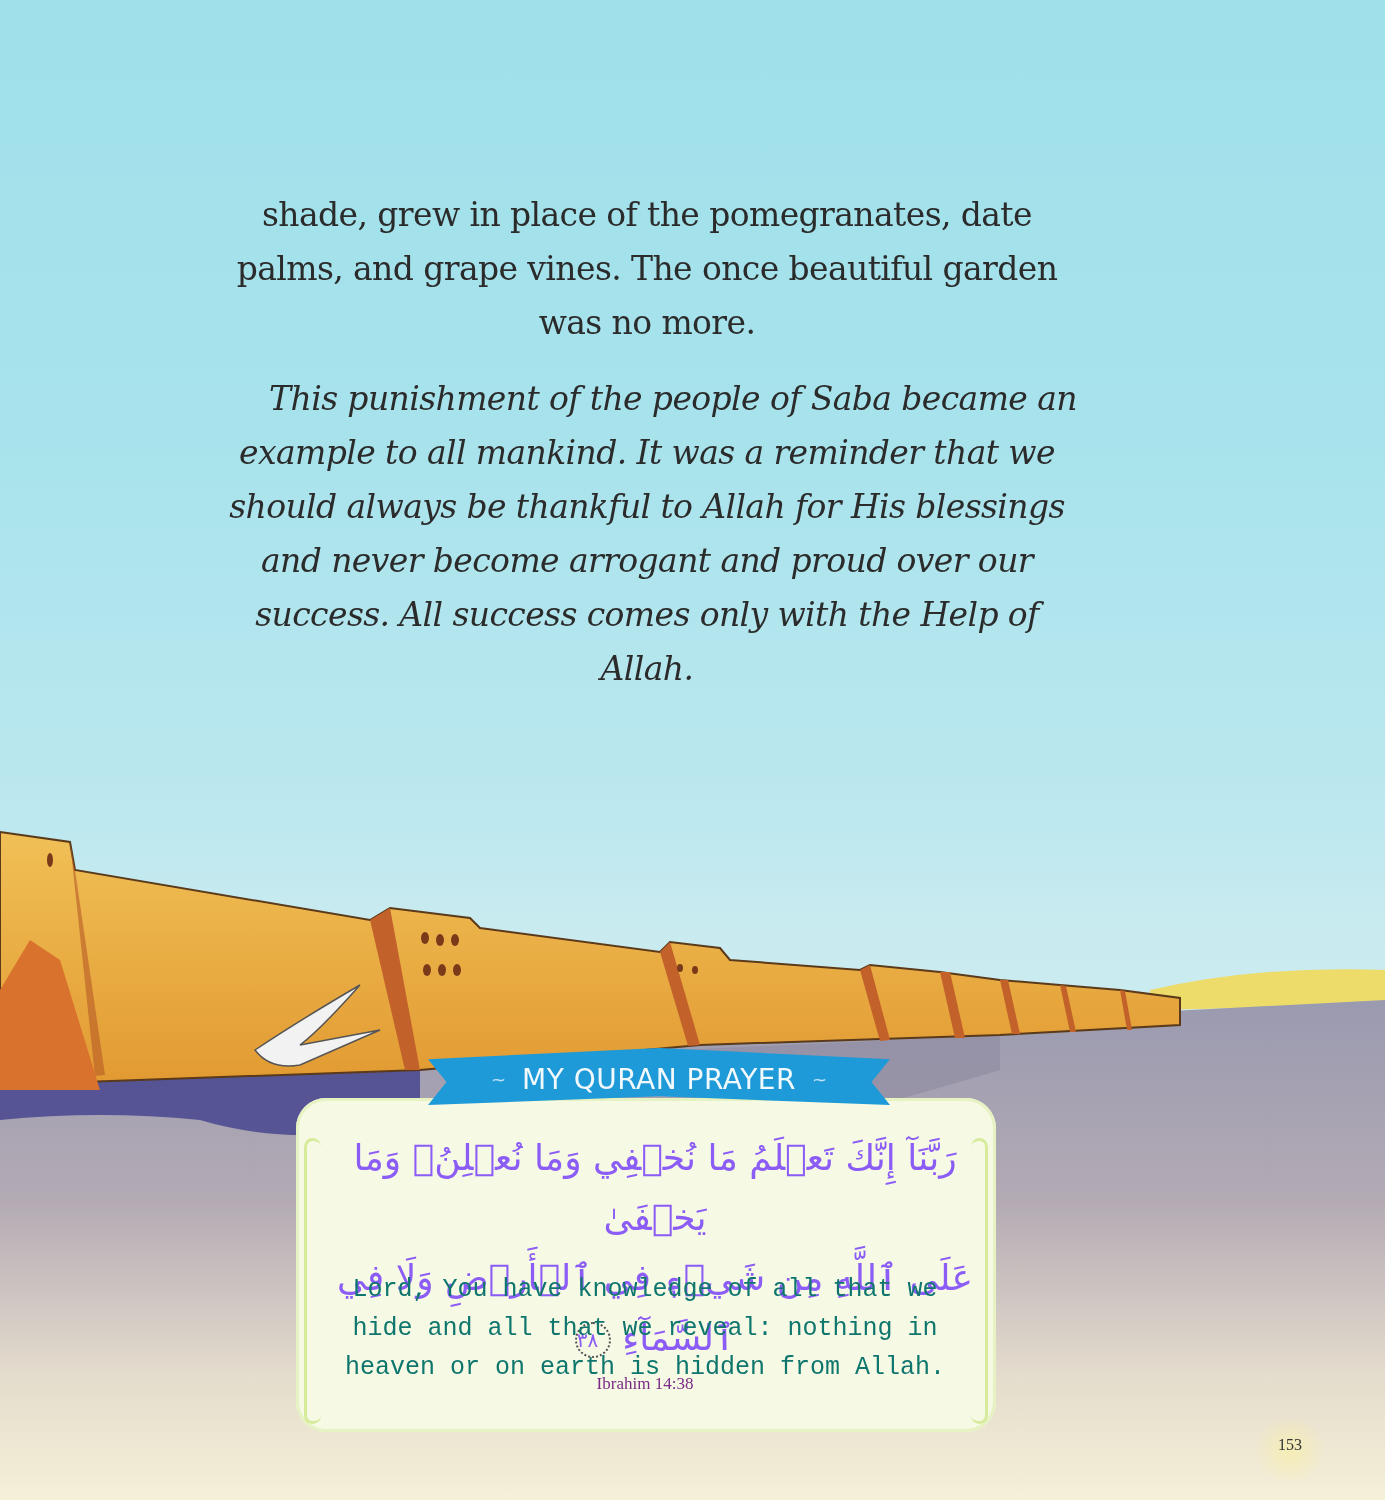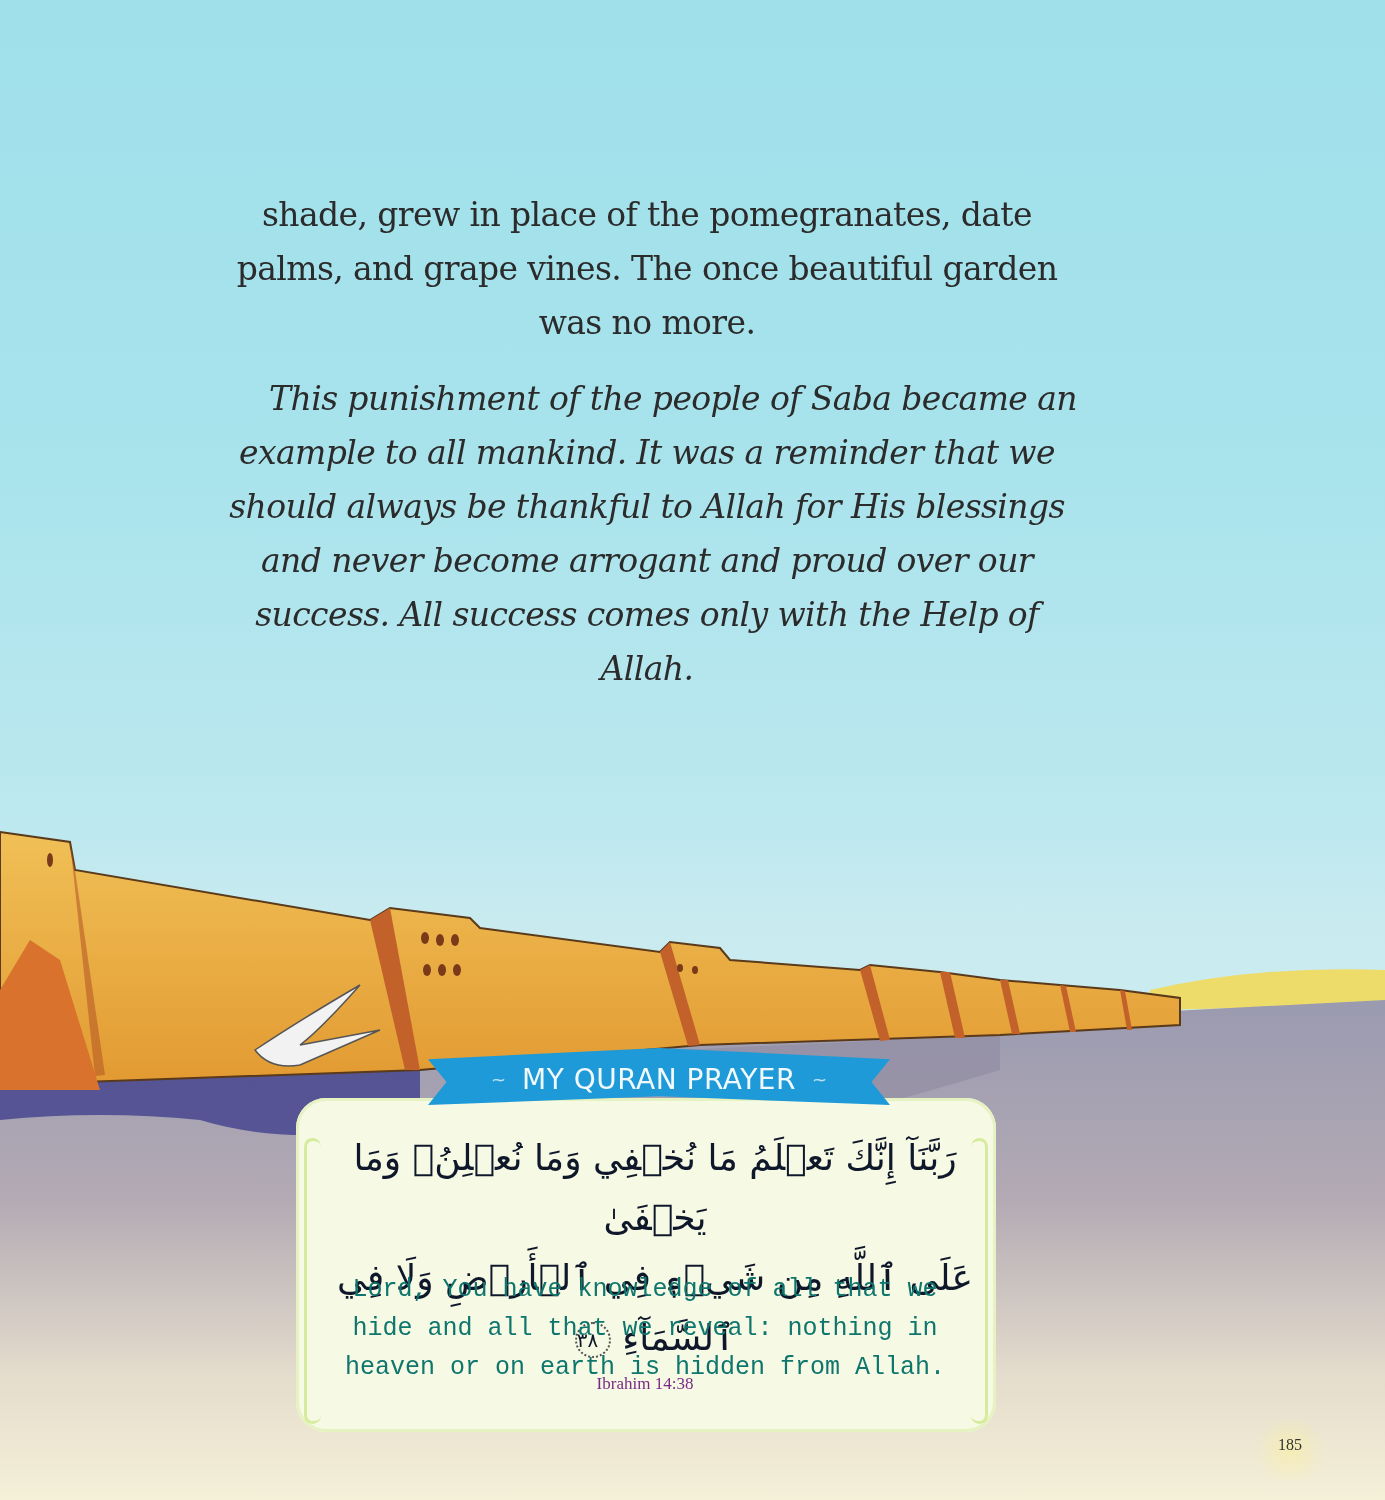--- a/index.html
+++ b/index.html
@@ -35,21 +35,21 @@
       position: absolute; left: 428px; top: 1048px; width: 462px; height: 62px;
       background: #1e9ad8; color: #f2f9fd;
       clip-path: polygon(0% 18%, 50% 0%, 100% 18%, 96% 55%, 100% 92%, 50% 78%, 0% 92%, 4% 55%);
       display: flex; align-items: center; justify-content: center; gap: 16px;
     }
     .banner .orn { font-size: 18px; color: #bfe2f5; font-family: "DejaVu Sans", sans-serif; }
     .banner .title { font-family: "DejaVu Sans", sans-serif; font-size: 28px; letter-spacing: 0.5px; }
 
     .arabic {
       position: absolute; left: 330px; top: 1128px; width: 650px;
-      direction: rtl; text-align: center; color: #0f172a;
+      direction: rtl; text-align: center; color: #8b5cf6;
       font-family: "DejaVu Sans", sans-serif; font-size: 36px; line-height: 60px;
     }
     .ayah-mark {
       display: inline-block; width: 32px; height: 32px; border-radius: 50%;
       border: 2px dotted #555; font-size: 20px; line-height: 32px; text-align: left; vertical-align: middle;
     }
     .translation {
       position: absolute; left: 330px; top: 1270px; width: 630px;
       text-align: center; color: #0f766e;
       font-family: Liberation Mono, monospace; font-size: 25px; line-height: 39px;
@@ -143,14 +143,14 @@
     <div>
       <span>عَلَى ٱللَّهِ مِن شَيۡءٖ فِي ٱلۡأَرۡضِ وَلَا فِي ٱلسَّمَآءِ</span>
       <span class="ayah-mark">٣٨</span>
     </div>
   </div>
 
   <div class="translation">Lord, You have knowledge of all that we hide and all that we reveal: nothing in heaven or on earth is hidden from Allah.</div>
   <div class="reference">Ibrahim 14:38</div>
 
   <div class="page-glow"></div>
-  <div class="page-number">185</div>
+  <div class="page-number">153</div>
 </div>
 
 </body></html>

